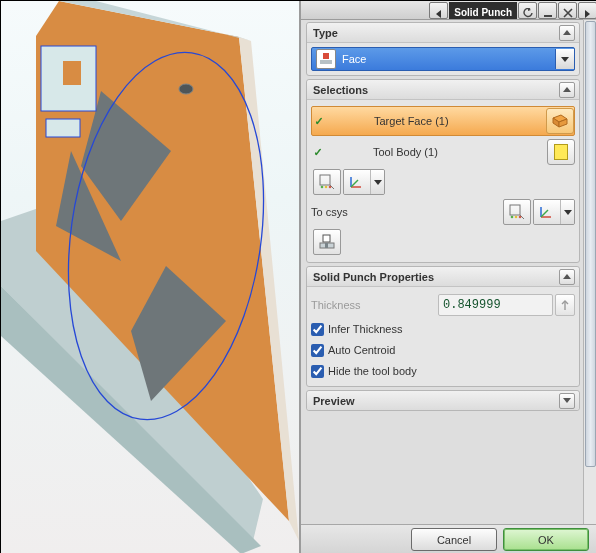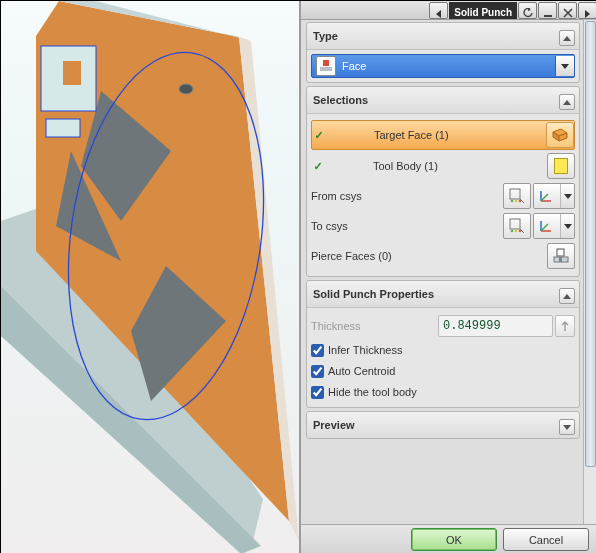--- a/index.html
+++ b/index.html
@@ -11,21 +11,21 @@
   
   .panel{position:absolute;left:298px;top:0;width:298px;height:553px;background:#dedede;border-left:2px solid #9b9b9b;}
   .titlebar{height:18px;background:linear-gradient(#e6e6e6,#cfcfcf);border-bottom:1px solid #9b9b9b;display:flex;align-items:center;justify-content:flex-end;padding:0 2px;gap:1px;}
   .tbbtn{width:17px;height:15px;border:1px solid #7a7a7a;background:linear-gradient(#f5f5f5,#d6d6d6);display:flex;align-items:flex-end;justify-content:center;font-size:10px;line-height:10px;border-radius:2px;color:#333;}
   .tbbtn svg{width:10px;height:10px;}
   .scrollwrap{position:absolute;left:2px;right:2px;top:18px;bottom:29px;overflow:hidden;}
   .scrollbar{position:absolute;right:1px;top:18px;bottom:29px;width:13px;background:#e6e6e6;border:1px solid #b5b5b5;}
   .scrollbar .thumb{position:absolute;left:1px;right:1px;top:1px;height:88%;background:linear-gradient(90deg,#cfd6df,#e7ecf2,#cfd6df);border:1px solid #9ba6b3;border-radius:2px;}
   .inner{position:absolute;left:0;right:14px;top:0;bottom:0;}
   .sect{border:1px solid #b6b6b6;border-radius:3px;margin:3px 3px 0 3px;background:#e6e6e6;}
-  .secthdr{height:19px;display:flex;justify-content:space-between;padding:7px 4px 0 6px;font-weight:bold;background:linear-gradient(#f1f1f1,#dcdcdc);border-bottom:1px solid #c3c3c3;border-radius:3px 3px 0 0;}
+  .secthdr{height:19px;display:flex;align-items:center;justify-content:space-between;padding:0 4px 0 6px;font-weight:bold;background:linear-gradient(#f1f1f1,#dcdcdc);border-bottom:1px solid #c3c3c3;border-radius:3px 3px 0 0;}
   .collapsed .secthdr{border-bottom:none;border-radius:3px;}
   .chev{width:14px;height:14px;border:1px solid #9b9b9b;border-radius:2px;background:linear-gradient(#fff,#dedede);display:flex;align-items:center;justify-content:center;}
   .sectbody{padding:4px;}
   
   .dd{height:22px;border:1px solid #2a5db0;background:linear-gradient(#5c9ae8,#3b7bdc);display:flex;align-items:center;color:#fff;border-radius:2px;}
   .dd .ico{width:18px;height:18px;background:#fff;border:1px solid #888;margin:0 4px;display:flex;align-items:center;justify-content:center;border-radius:2px;}
   .dd .lbl{flex:1;padding-left:2px;}
   .dd .arrow{width:18px;height:20px;border-left:1px solid #2a5db0;background:linear-gradient(#fff,#d8d8d8);display:flex;align-items:center;justify-content:center;}
   
   .srow{height:28px;display:flex;align-items:center;margin:2px 0;border-radius:2px;}
@@ -164,21 +164,20 @@
             </div>
             <div class="srow">
               <span class="chk">✓</span>
               <span class="txt">Tool Body (1)</span>
               <span class="ibtn yellow">
                   <span class="yellowbox"></span>
                 </span>
             </div>
 
             <div class="csysrow">
-              <span class="txt">From csys</span>
               <span class="sqbtn">
                 <svg width="16" height="16" viewBox="0 0 16 16">
                     <rect x="1" y="1" width="10" height="10" fill="none" stroke="#777"></rect>
                     <path d="M11 11 L15 15" stroke="#777"></path>
                     <circle cx="3" cy="13" r="1.3" fill="#54b04a"></circle>
                     <circle cx="7" cy="13" r="1.3" fill="#e2c23a"></circle>
                     <circle cx="11" cy="13" r="1.3" fill="#d25b4a"></circle>
                   </svg>
               </span>
               <span class="splitbtn">
@@ -214,21 +213,20 @@
                       <path d="M3 13 L10 6" stroke="#3fa748" stroke-width="1.5"></path>
                     </svg>
                   </span>
                 <span class="a">
                     <div class="tri-down"></div>
                   </span>
               </span>
             </div>
 
             <div class="csysrow">
-              <span class="txt">Pierce Faces (0)</span>
               <span class="sqbtn">
                 <svg width="18" height="16" viewBox="0 0 18 16">
                     <rect x="5" y="1" width="7" height="7" fill="#fff" stroke="#555"></rect>
                     <rect x="2" y="9" width="14" height="5" fill="#c9d2d6" stroke="#777"></rect>
                     <rect x="7" y="9" width="3" height="5" fill="#7a8489"></rect>
                   </svg>
               </span>
             </div>
           </div>
         </div>
@@ -276,22 +274,22 @@
           </div>
         </div>
 
       </div>
     </div>
     <div class="scrollbar">
         <div class="thumb"></div>
       </div>
 
     <div class="footer">
+      <div class="btn">
+          <span>Cancel</span>
+        </div>
       <div class="btn primary">
           <span>OK</span>
         </div>
-      <div class="btn">
-          <span>Cancel</span>
-        </div>
     </div>
   </div>
 
 </div>
 
 </body></html>

